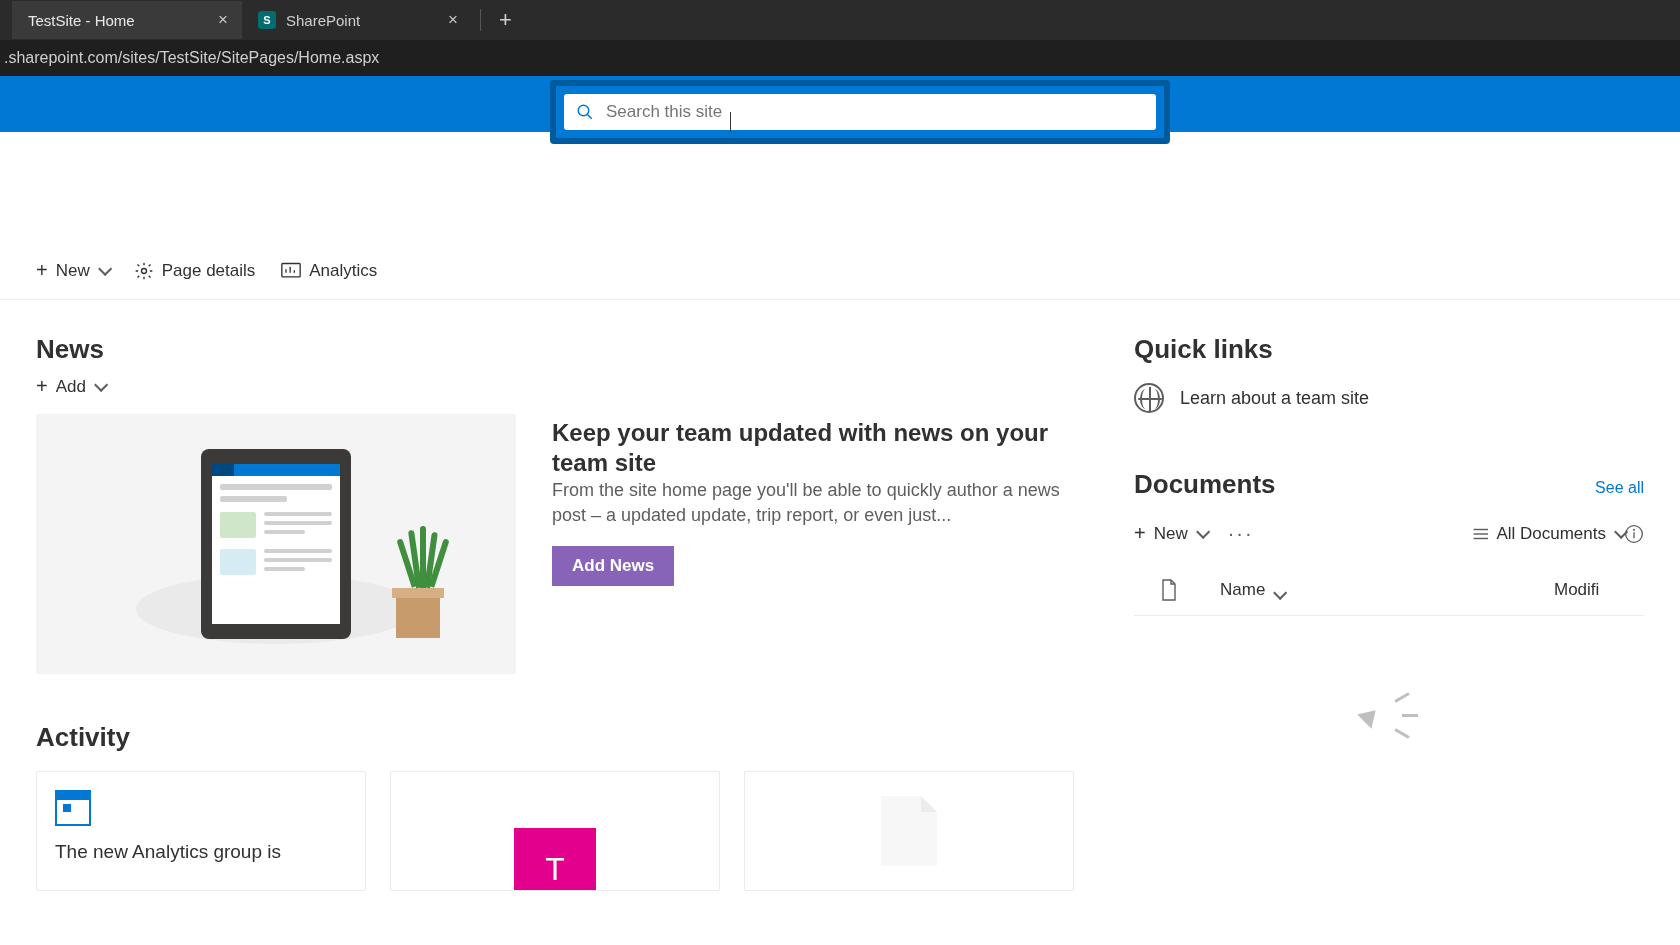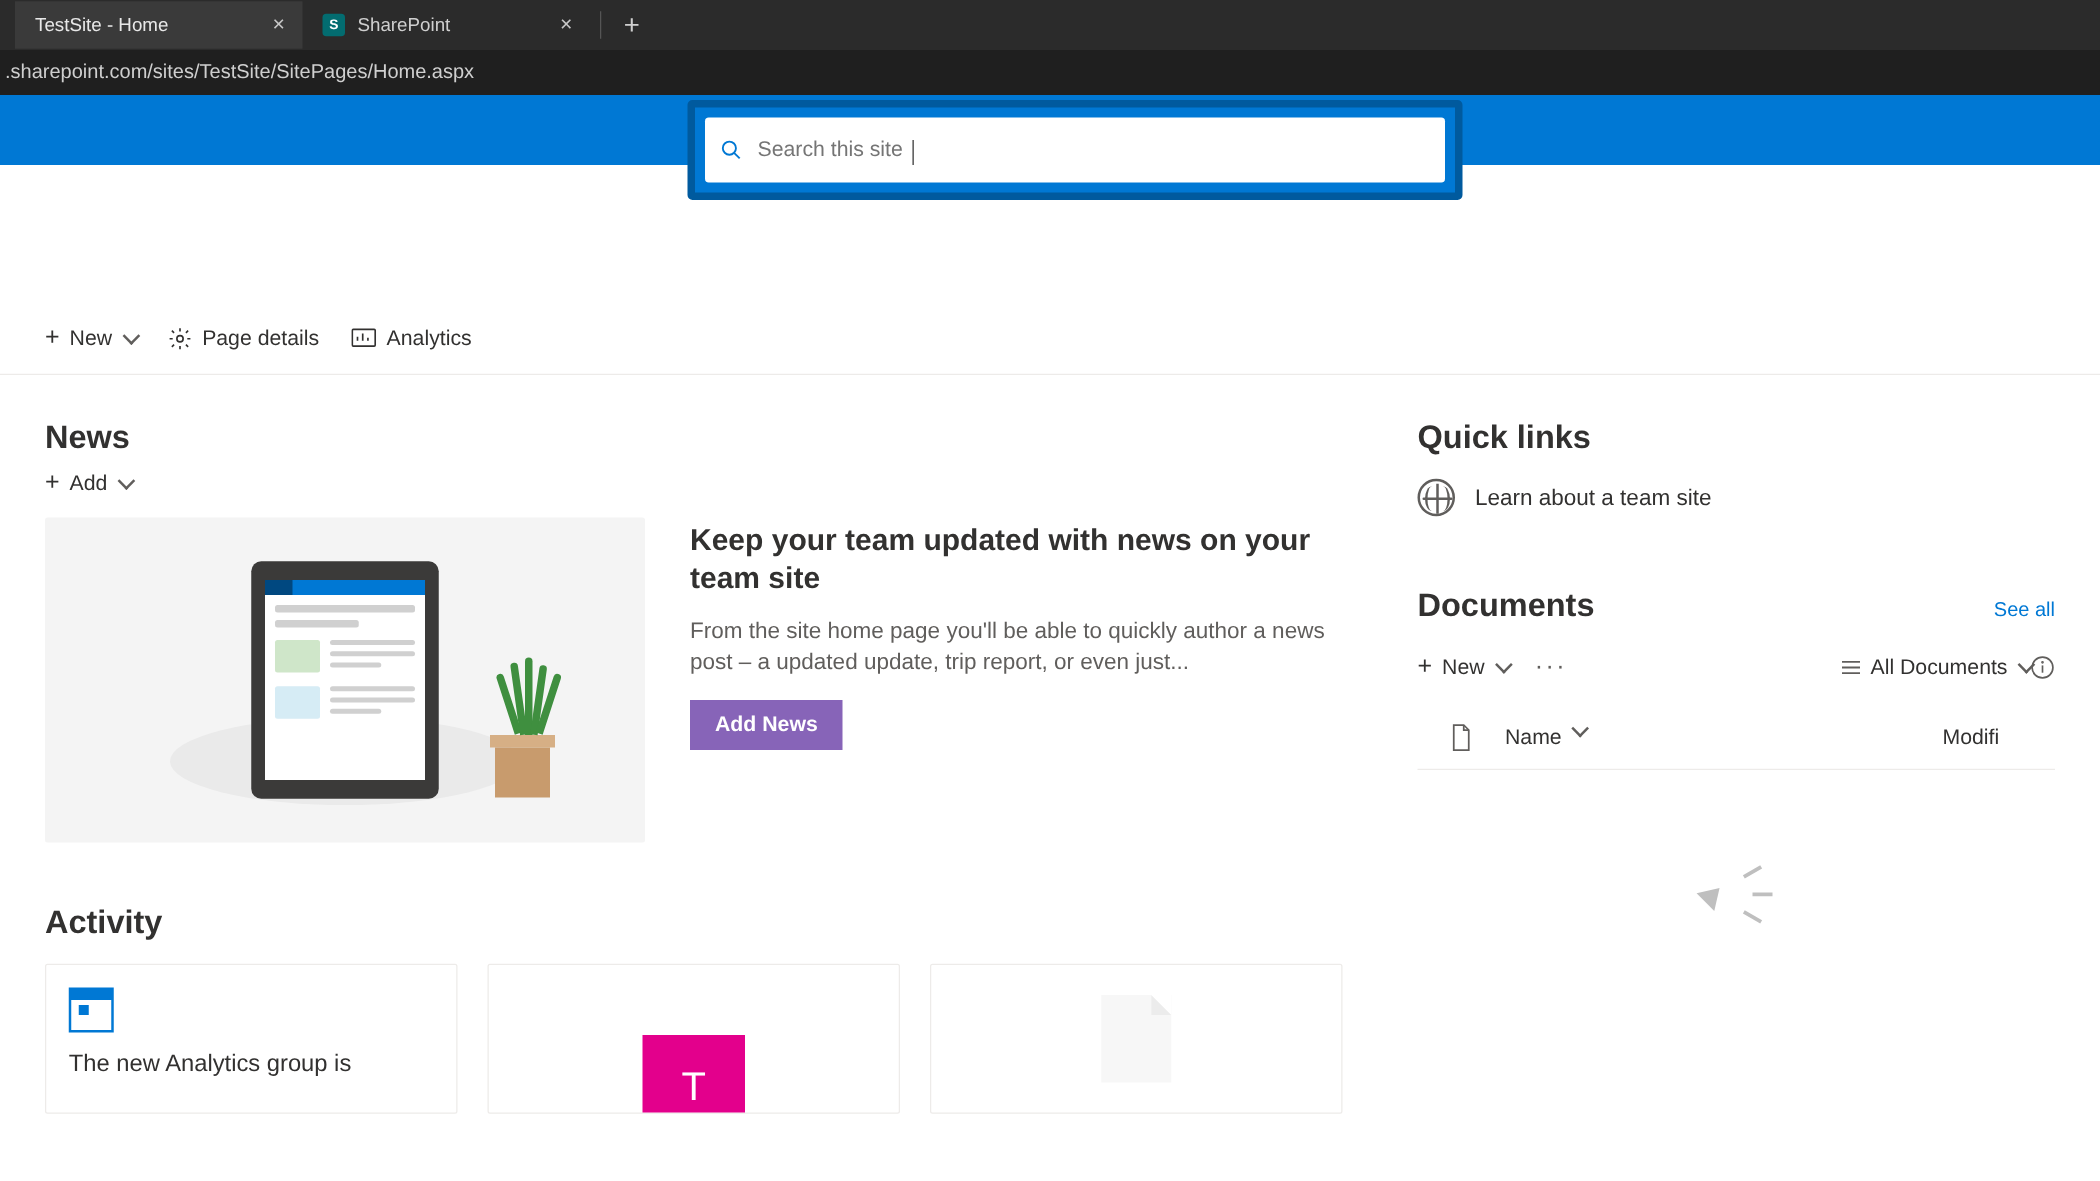--- a/index.html
+++ b/index.html
@@ -59,21 +59,21 @@
     left: 550px;
     top: 4px;
     width: 620px;
     padding: 8px;
     border: 6px solid #005a9e;
     border-radius: 4px;
     background: #0078d4;
   }
   .search-box {
     background: #fff;
-    height: 52px;
+    height: 36px;
     border-radius: 3px;
     display: flex;
     align-items: center;
     padding: 0 12px;
     gap: 12px;
   }
   .search-box svg { flex: 0 0 auto; }
   .search-input {
     border: none; outline: none;
     font-size: 17px; color: #555; flex: 1;
@@ -173,21 +173,21 @@
     background: #3f8f3f; border-radius: 3px 3px 0 0;
     bottom: 0;
   }
   .np-leaf.l1 { left: 0; transform: rotate(-18deg); }
   .np-leaf.l2 { left: 8px; transform: rotate(-8deg); height: 58px; }
   .np-leaf.l3 { left: 16px; height: 62px; }
   .np-leaf.l4 { left: 24px; transform: rotate(8deg); height: 56px; }
   .np-leaf.l5 { left: 32px; transform: rotate(18deg); }
 
   .news-text { flex: 1; padding-top: 4px; }
-  .news-title { font-size: 24px; font-weight: 600; color: #323130; line-height: 1.25; margin-bottom: 14px; }
+  .news-title { font-size: 24px; font-weight: 600; color: #323130; line-height: 1.25; }
   .news-desc { font-size: 18px; color: #605e5c; line-height: 1.4; margin-bottom: 18px; }
   .add-news-btn {
     background: #8764b8; color: #fff;
     padding: 10px 20px; font-size: 17px; font-weight: 600;
     border: none; cursor: pointer;
   }
 
   
   .activity { margin-top: 48px; }
   .activity-cards { display: flex; gap: 24px; margin-top: 18px; }
@@ -256,21 +256,21 @@
   .dt-item { display: flex; align-items: center; gap: 8px; cursor: pointer; }
   .dots { font-size: 20px; letter-spacing: 2px; color: #605e5c; cursor: pointer; }
 
   .docs-header {
     display: flex; align-items: center;
     margin-top: 34px; padding-bottom: 14px;
     border-bottom: 1px solid #edebe9;
     font-size: 17px; color: #323130;
   }
   .dh-icon { width: 70px; display: flex; justify-content: center; }
-  .dh-name { flex: 1; display: flex; align-items: flex-start; gap: 8px; }
+  .dh-name { flex: 1; display: flex; align-items: flex-end; gap: 8px; margin-left: 16px; }
   .dh-mod { width: 90px; }
 
   .docs-empty {
     margin-top: 80px; display: flex; justify-content: center;
   }
   .cursor-graphic { position: relative; width: 90px; height: 70px; }
   .cg-arrow { width: 0; height: 0; border-left: 16px solid #bfbfbf; border-top: 10px solid transparent; border-bottom: 10px solid transparent; transform: rotate(-45deg); position: absolute; left: 18px; top: 10px; }
   .cg-spark { position: absolute; width: 16px; height: 3px; background: #bfbfbf; }
   .cg-spark.s1 { left: 50px; top: 0; transform: rotate(-30deg); }
   .cg-spark.s2 { left: 58px; top: 18px; }

